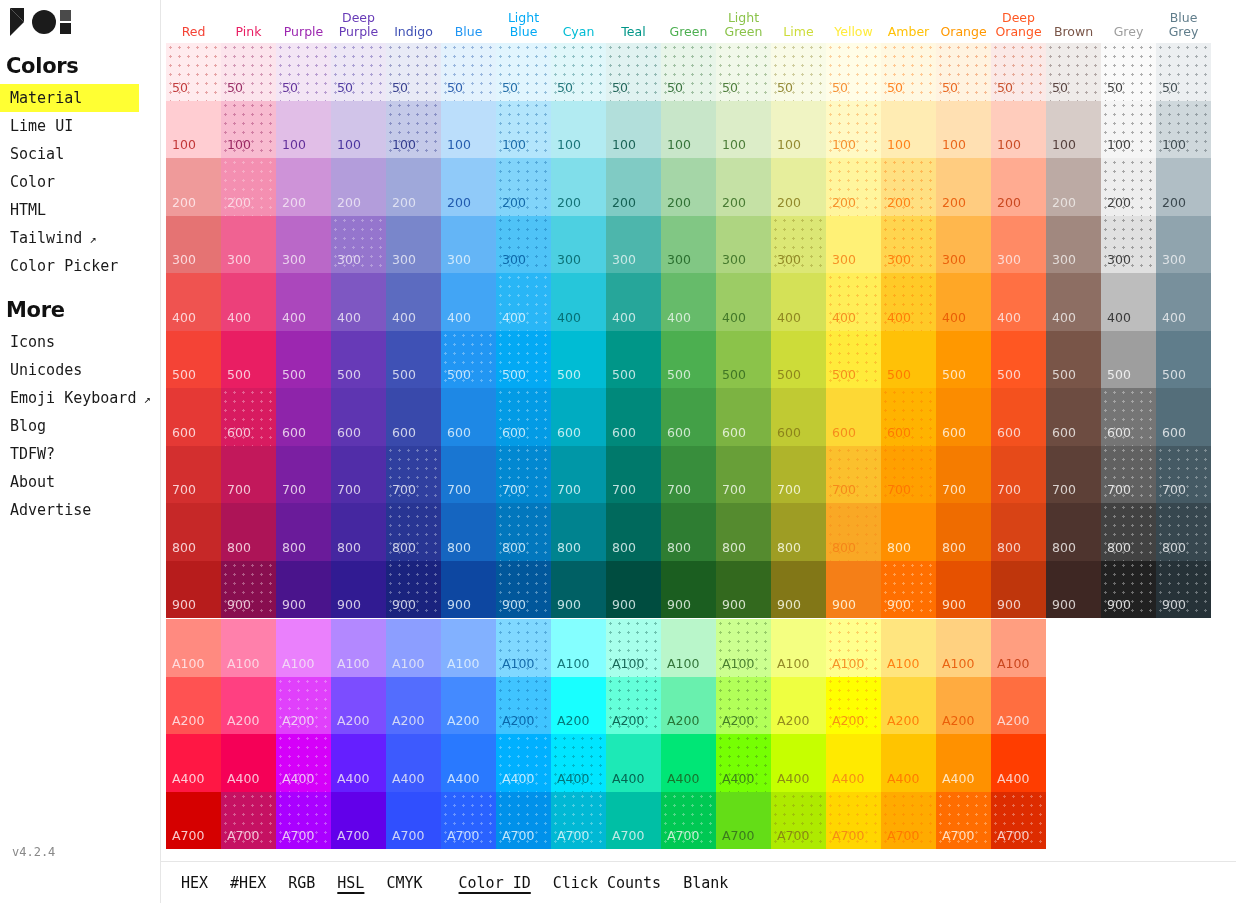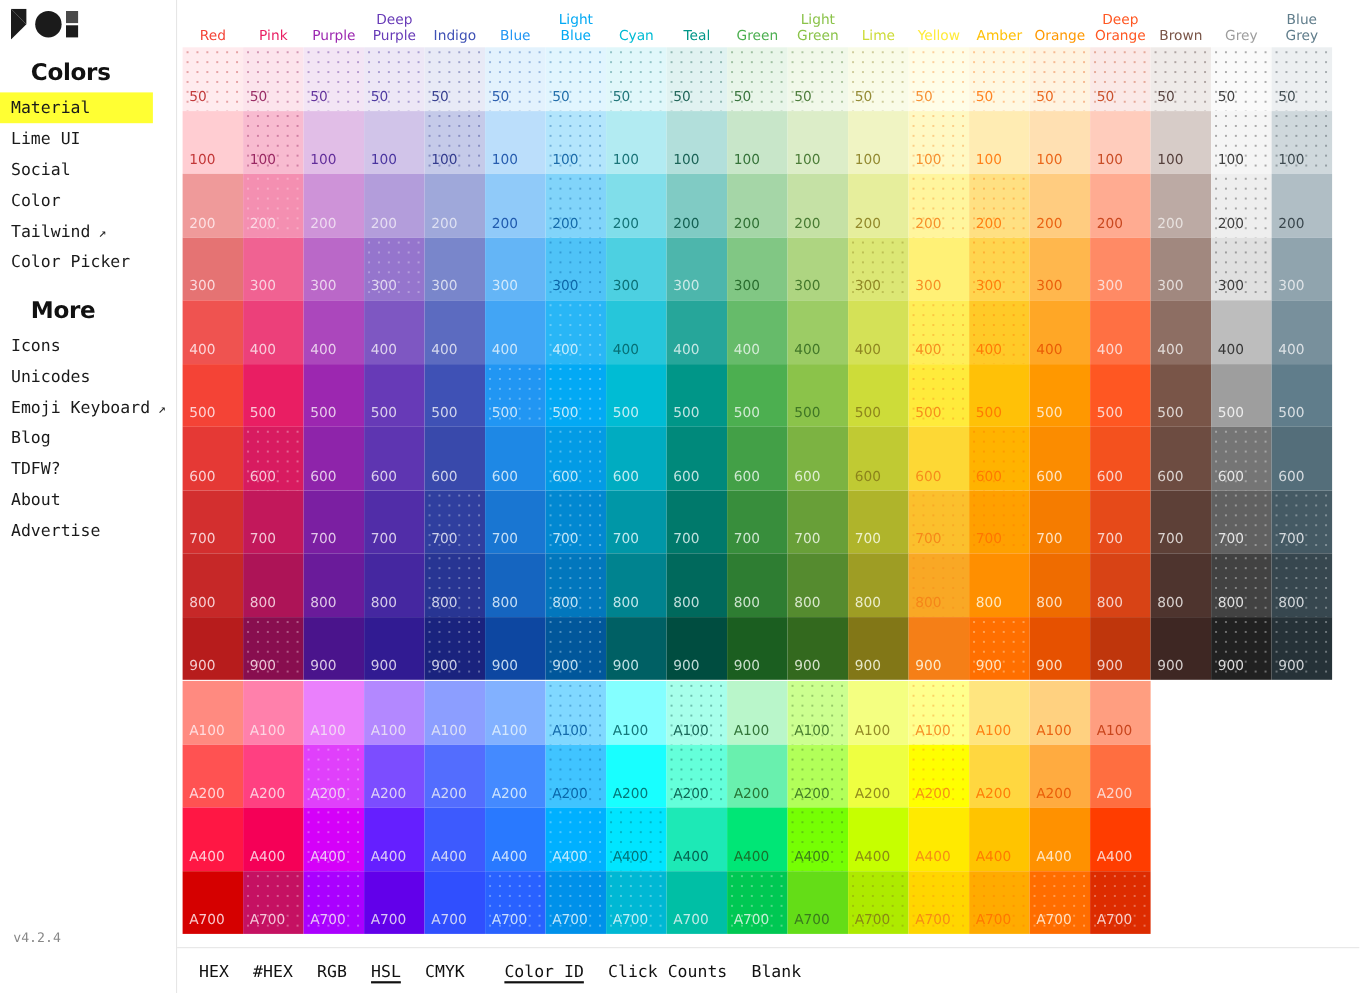--- a/index.html
+++ b/index.html
@@ -23,21 +23,21 @@
   .logo{
     margin:8px 0 0 10px;
     width:62px;height:28px;
     display:block;
   }
   .sec-title{
     font-family:"DejaVu Sans","Liberation Sans",sans-serif;
     font-weight:bold;
     font-size:21px;
     color:#111;
-    margin:18px 0 6px 28px;
+    margin:18px 0 6px 6px;
     letter-spacing:-0.3px;
   }
   .nav-item{
     display:block;
     font-family:"DejaVu Sans Mono","Liberation Mono",monospace;
     font-size:15px;
     line-height:28px;
     color:#1a1a1a;
     padding:0 0 0 10px;
     margin:0;
@@ -162,20 +162,21 @@
       <rect x="50" y="2" width="11" height="11" fill="#4a4a4a"></rect>
       <rect x="50" y="15" width="11" height="11" fill="#1b1b1b"></rect>
     </svg>
 
     <div id="sidebar-sections">
         <div class="sec-title">Colors</div>
         <div class="nav-item active"><span>Material</span></div>
         <div class="nav-item"><span>Lime UI</span></div>
         <div class="nav-item"><span>Social</span></div>
         <div class="nav-item"><span>Color</span></div>
+        <div class="nav-item"><span>HTML</span></div>
         <div class="nav-item"><span>Tailwind</span><span class="ext"> ↗</span></div>
         <div class="nav-item"><span>Color Picker</span></div>
         <div class="sec-title">More</div>
         <div class="nav-item"><span>Icons</span></div>
         <div class="nav-item"><span>Unicodes</span></div>
         <div class="nav-item"><span>Emoji Keyboard</span><span class="ext"> ↗</span></div>
         <div class="nav-item"><span>Blog</span></div>
         <div class="nav-item"><span>TDFW?</span></div>
         <div class="nav-item"><span>About</span></div>
         <div class="nav-item"><span>Advertise</span></div>

